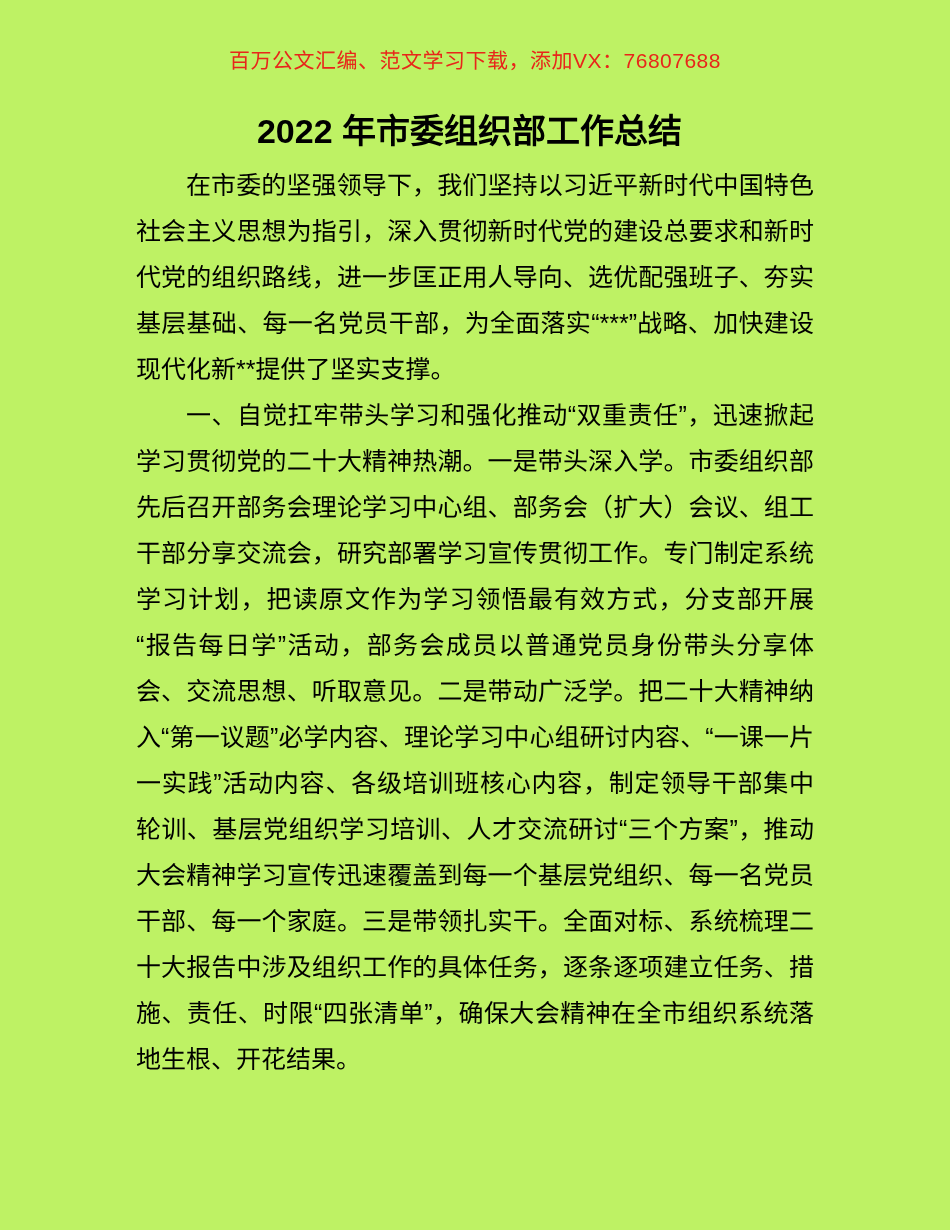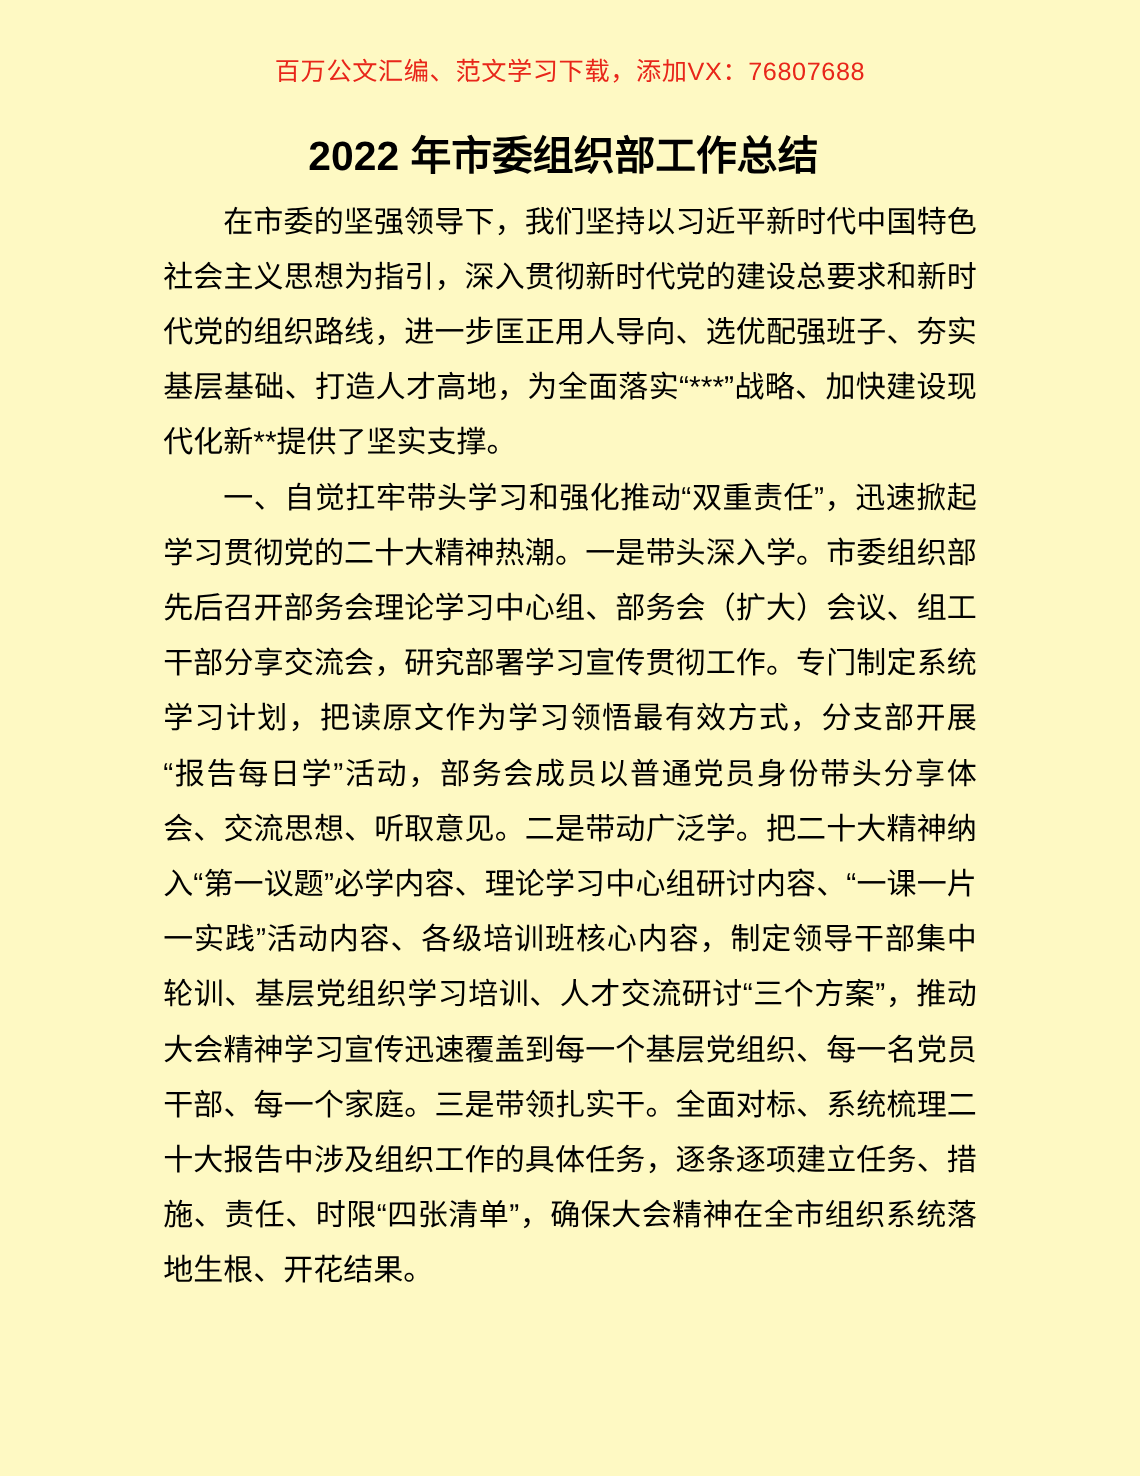--- a/index.html
+++ b/index.html
@@ -4,21 +4,21 @@
 <style>
   html, body {
     margin: 0;
     padding: 0;
     background: #ffffff;
   }
   .page {
     position: relative;
     width: 950px;
     height: 1230px;
-    background: #fef9c3;
+    background: #bef264;
     overflow: hidden;
     font-family: "Liberation Sans", sans-serif;
     color: #000000;
   }
   .watermark {
     padding-top: 46px;
     text-align: center;
     font-size: 21px;
     line-height: 30px;
     color: #e8261a;
@@ -50,16 +50,16 @@
 </style>
 </head>
 <body>
 
 <div class="page">
   <div class="watermark">百万公文汇编、范文学习下载，添加VX：76807688</div>
 
   <h1 class="doc-title">2022 年市委组织部工作总结</h1>
 
   <div class="content">
-    <p>在市委的坚强领导下，我们坚持以习近平新时代中国特色社会主义思想为指引，深入贯彻新时代党的建设总要求和新时代党的组织路线，进一步匡正用人导向、选优配强班子、夯实基层基础、打造人才高地，为全面落实“***”战略、加快建设现代化新**提供了坚实支撑。</p>
+    <p>在市委的坚强领导下，我们坚持以习近平新时代中国特色社会主义思想为指引，深入贯彻新时代党的建设总要求和新时代党的组织路线，进一步匡正用人导向、选优配强班子、夯实基层基础、每一名党员干部，为全面落实“***”战略、加快建设现代化新**提供了坚实支撑。</p>
     <p>一、自觉扛牢带头学习和强化推动“双重责任”，迅速掀起学习贯彻党的二十大精神热潮。一是带头深入学。市委组织部先后召开部务会理论学习中心组、部务会（扩大）会议、组工干部分享交流会，研究部署学习宣传贯彻工作。专门制定系统学习计划，把读原文作为学习领悟最有效方式，分支部开展“报告每日学”活动，部务会成员以普通党员身份带头分享体会、交流思想、听取意见。二是带动广泛学。把二十大精神纳入“第一议题”必学内容、理论学习中心组研讨内容、“一课一片一实践”活动内容、各级培训班核心内容，制定领导干部集中轮训、基层党组织学习培训、人才交流研讨“三个方案”，推动大会精神学习宣传迅速覆盖到每一个基层党组织、每一名党员干部、每一个家庭。三是带领扎实干。全面对标、系统梳理二十大报告中涉及组织工作的具体任务，逐条逐项建立任务、措施、责任、时限“四张清单”，确保大会精神在全市组织系统落地生根、开花结果。</p>
   </div>
 </div>
 
 </body></html>

